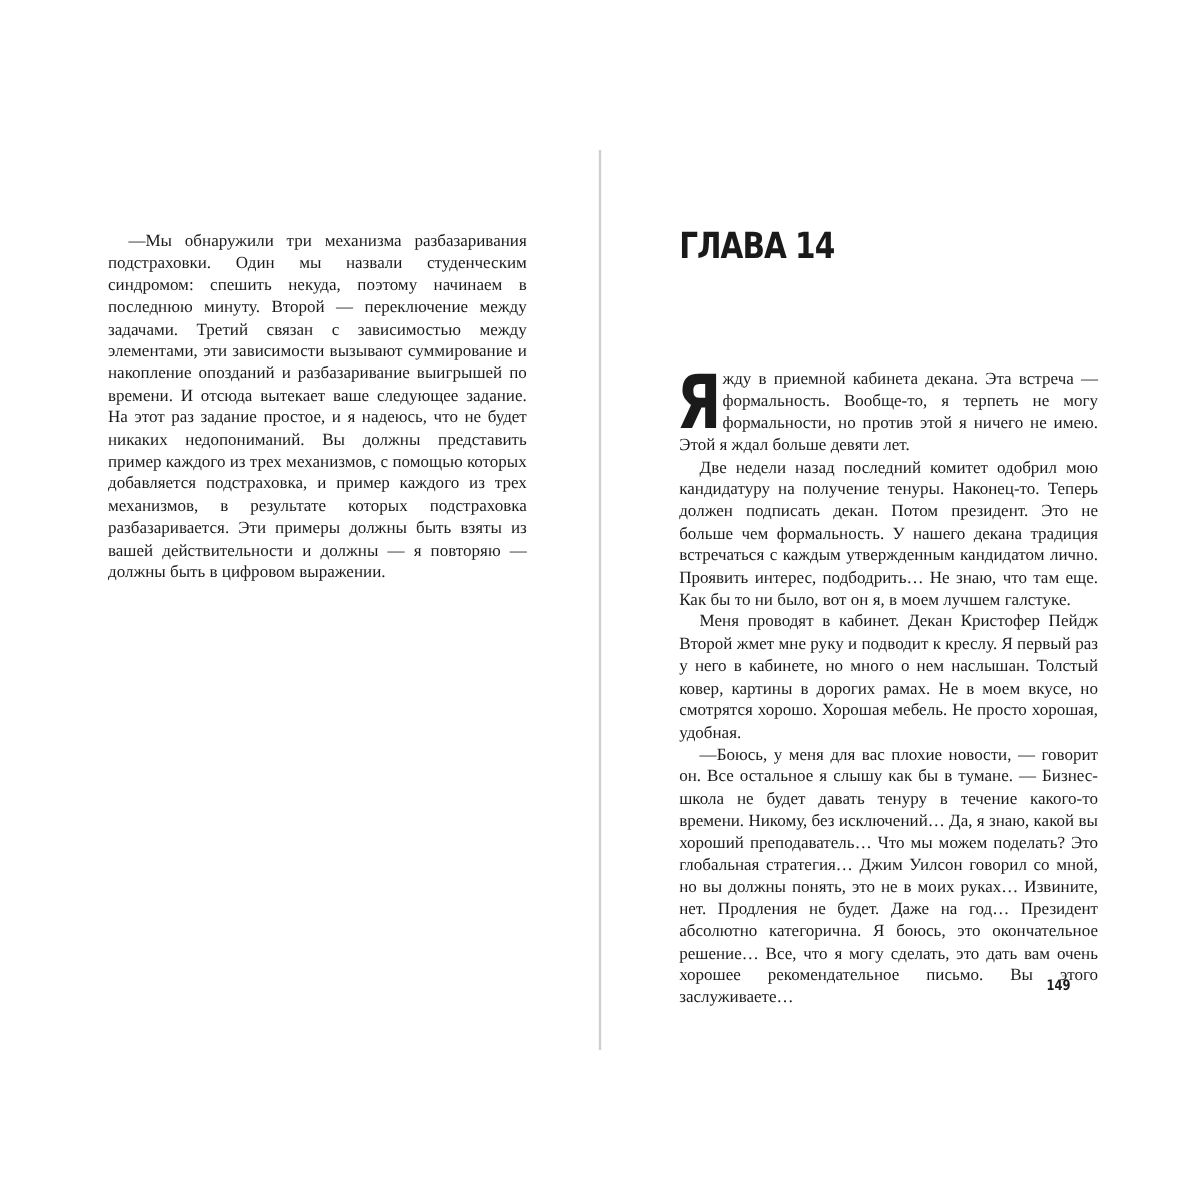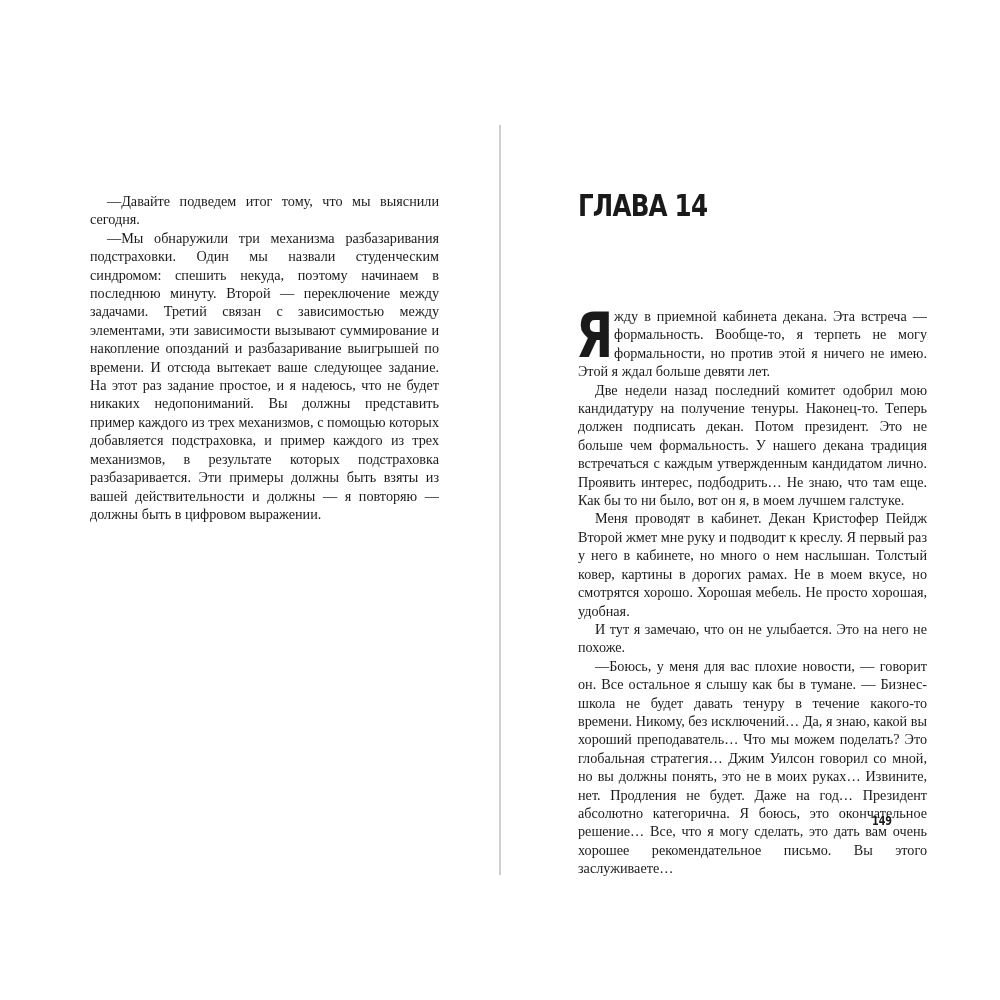--- a/index.html
+++ b/index.html
@@ -1,38 +1,36 @@
 <!DOCTYPE html>
 <html><head>
 <meta charset="utf-8">
 <style>
   html, body { margin: 0; padding: 0; background: #ffffff; }
   body { width: 1000px; height: 1000px; position: relative; overflow: hidden; color: #1a1a1a; }
   .divider { position: absolute; left: 499px; top: 125px; width: 2px; height: 750px; background: #cfcfcf; }
   .page { position: absolute; font-family: "Liberation Serif", "DejaVu Serif", serif; font-size: 14.2px; line-height: 18.4px; text-align: justify; }
   .left-page { left: 90px; top: 192px; width: 349px; }
-  .right-page { left: 566px; top: 188px; width: 349px; margin-left: 12px; }
+  .right-page { left: 566px; top: 188px; width: 349px; }
   p { margin: 0; text-indent: 17px; text-align-last: left; }
   .chapter-title { font-family: "DejaVu Sans", sans-serif; font-weight: bold; font-size: 30px; letter-spacing: -1px; transform: scaleX(0.82); transform-origin: left; margin: 0; line-height: 36px; height: 36px; }
   .first-para { position: relative; margin-top: 83px; text-indent: 0; }
   .dropcap { float: left; font-family: "DejaVu Sans", sans-serif; font-weight: bold; font-size: 62px; line-height: 52px; height: 52px; margin: 3px 8px 0 -2px; transform: scaleX(0.78); transform-origin: left; width: 30px; }
   .page-number { position: absolute; left: 872px; top: 814px; font-family: "DejaVu Sans", sans-serif; font-weight: bold; font-size: 12px; transform: scaleX(0.8); transform-origin: left; }
 </style>
 </head>
 <body>
 
 <div class="divider"></div>
 
 <div class="page left-page">
-  <p>—Давайте подведем итог тому, что мы выяснили сегодня.</p>
   <p>—Мы обнаружили три механизма разбазаривания подстраховки. Один мы назвали студенческим синдромом: спешить некуда, поэтому начинаем в последнюю минуту. Второй — переключение между задачами. Третий связан с зависимостью между элементами, эти зависимости вызывают суммирование и накопление опозданий и разбазаривание выигрышей по времени. И отсюда вытекает ваше следующее задание. На этот раз задание простое, и я надеюсь, что не будет никаких недопониманий. Вы должны представить пример каждого из трех механизмов, с помощью которых добавляется подстраховка, и пример каждого из трех механизмов, в результате которых подстраховка разбазаривается. Эти примеры должны быть взяты из вашей действительности и должны — я повторяю — должны быть в цифровом выражении.</p>
 </div>
 
 <div class="page right-page">
   <h1 class="chapter-title">ГЛАВА 14</h1>
   <p class="first-para"><span class="dropcap">Я</span><span>жду в приемной кабинета декана. Эта встреча — формальность. Вообще-то, я терпеть не могу формальности, но против этой я ничего не имею. Этой я ждал больше девяти лет.</span></p>
   <p>Две недели назад последний комитет одобрил мою кандидатуру на получение тенуры. Наконец-то. Теперь должен подписать декан. Потом президент. Это не больше чем формальность. У нашего декана традиция встречаться с каждым утвержденным кандидатом лично. Проявить интерес, подбодрить… Не знаю, что там еще. Как бы то ни было, вот он я, в моем лучшем галстуке.</p>
   <p>Меня проводят в кабинет. Декан Кристофер Пейдж Второй жмет мне руку и подводит к креслу. Я первый раз у него в кабинете, но много о нем наслышан. Толстый ковер, картины в дорогих рамах. Не в моем вкусе, но смотрятся хорошо. Хорошая мебель. Не просто хорошая, удобная.</p>
-  <p>И тут я замечаю, что он не улыбается. Это на него не похоже.</p>
   <p>—Боюсь, у меня для вас плохие новости, — говорит он. Все остальное я слышу как бы в тумане. — Бизнес-школа не будет давать тенуру в течение какого-то времени. Никому, без исключений… Да, я знаю, какой вы хороший преподаватель… Что мы можем поделать? Это глобальная стратегия… Джим Уилсон говорил со мной, но вы должны понять, это не в моих руках… Извините, нет. Продления не будет. Даже на год… Президент абсолютно категорична. Я боюсь, это окончательное решение… Все, что я могу сделать, это дать вам очень хорошее рекомендательное письмо. Вы этого заслуживаете…</p>
 </div>
 
 <div class="page-number">149</div>
 
 </body></html>

